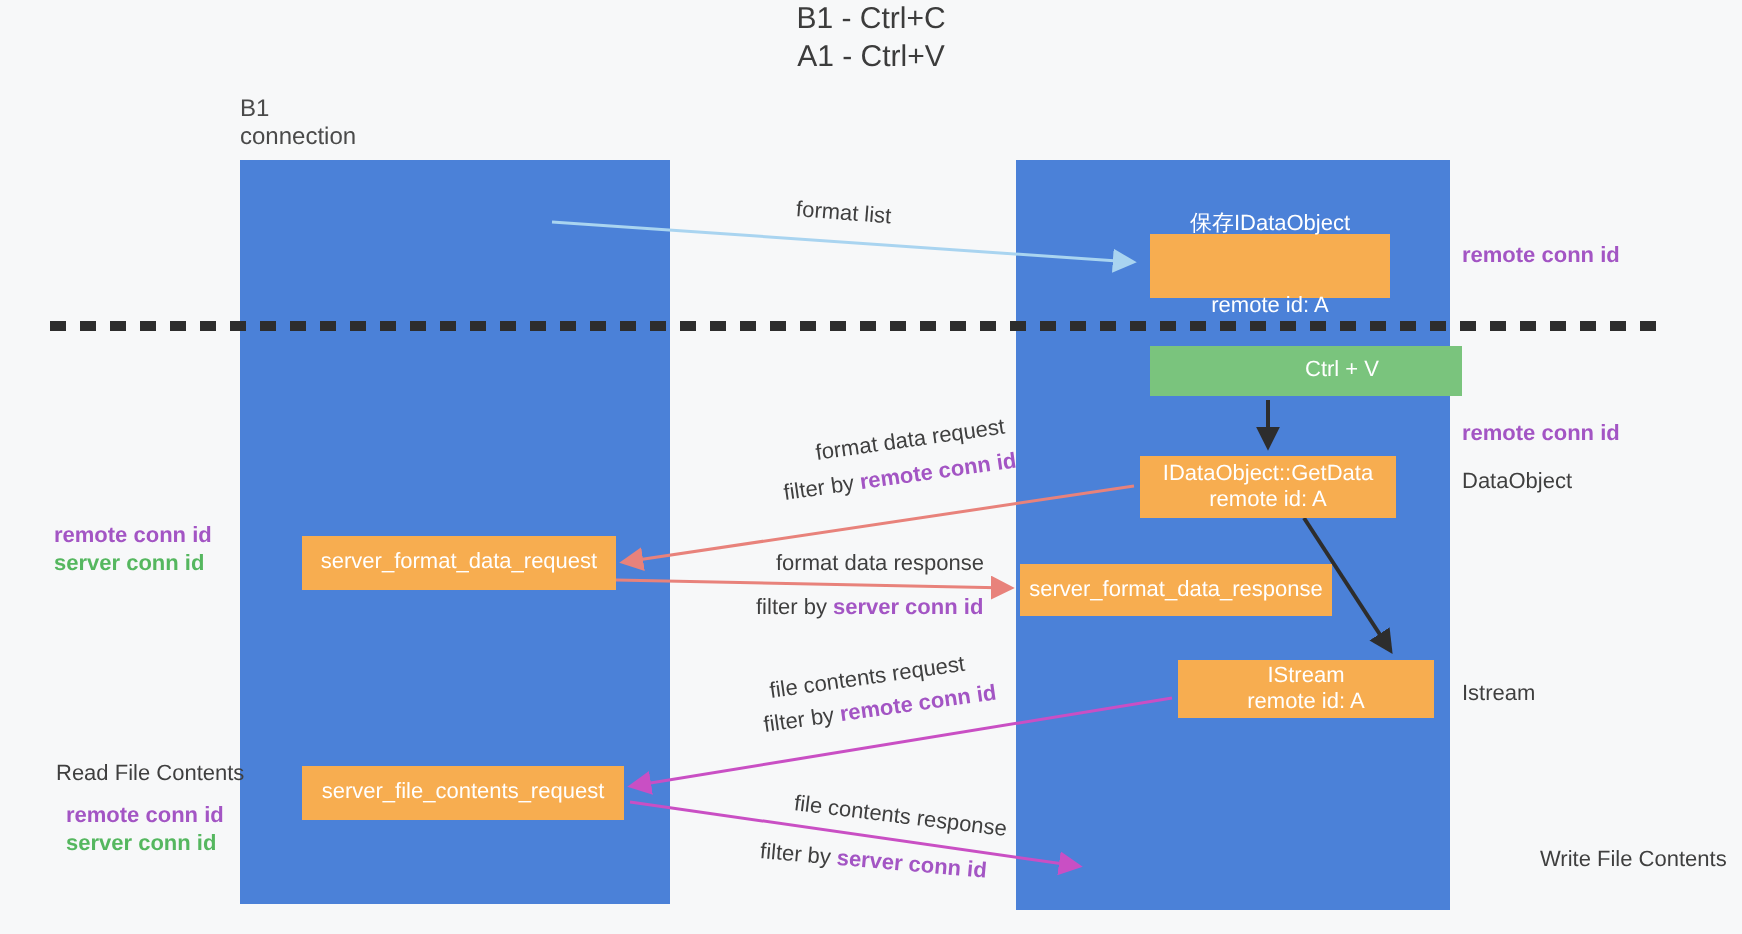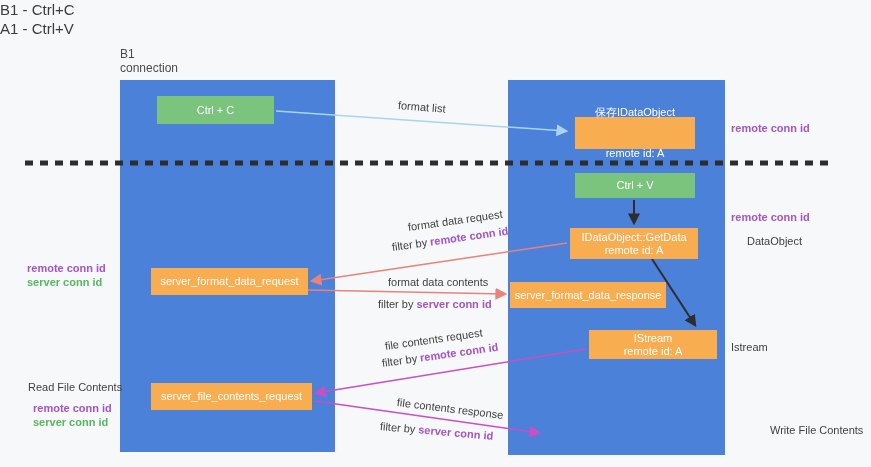--- a/index.html
+++ b/index.html
@@ -2,21 +2,21 @@
 <html><head>
 <meta charset="utf-8">
 <style>
   html,body{margin:0;padding:0;background:#eef0f2;}
   .stage{
     position:relative;width:871px;height:467px;margin:0 auto;
     background:#f7f8f9;overflow:hidden;
     font-family:"Liberation Sans",sans-serif;color:#3f3f3f;
   }
   .abs{position:absolute;}
-  .title{left:0;right:0;top:8;font-size:15px;line-height:19px;color:#3c3c3c;}
+  .title{left:0;right:0;top:8;text-align:center;font-size:15px;line-height:19px;color:#3c3c3c;}
   .lane-header{font-size:12px;line-height:14px;color:#4a4a4a;z-index:4;}
   .lane{background:#4b81d8;z-index:1;}
   .box{z-index:3;display:flex;flex-direction:column;align-items:center;justify-content:center;
        color:#fff;font-size:11px;line-height:13px;text-align:center;}
   .box.green{background:#7ac47d;}
   .box.orange{background:#f7ad50;}
   svg.arrows{left:0;top:0;z-index:2;pointer-events:none;}
   .lbl{font-size:11px;line-height:13px;white-space:nowrap;z-index:4;color:#3f3f3f;}
   .purple{color:#a355c4;font-weight:bold;}
   .greent{color:#55b75f;font-weight:bold;}
@@ -63,28 +63,25 @@
     <line x1="25" y1="163" x2="833" y2="163" stroke="#2d2d2d" stroke-width="5" stroke-dasharray="8 7"></line>
     <line x1="276" y1="111" x2="566" y2="131" stroke="#a9d4f0" stroke-width="1.5" marker-end="url(#ah-blue)"></line>
     <line x1="634" y1="200" x2="634" y2="223" stroke="#2d2d2d" stroke-width="2" marker-end="url(#ah-black)"></line>
     <line x1="652" y1="259" x2="695" y2="325" stroke="#2d2d2d" stroke-width="2" marker-end="url(#ah-black)"></line>
     <line x1="567" y1="243" x2="312" y2="281" stroke="#e8827b" stroke-width="1.5" marker-end="url(#ah-salmon)"></line>
     <line x1="308" y1="290" x2="505" y2="294" stroke="#e8827b" stroke-width="1.5" marker-end="url(#ah-salmon)"></line>
     <line x1="586" y1="349" x2="316" y2="393" stroke="#c94fc4" stroke-width="1.5" marker-end="url(#ah-magenta)"></line>
     <line x1="315" y1="401" x2="539" y2="433" stroke="#c94fc4" stroke-width="1.5" marker-end="url(#ah-magenta)"></line>
   </svg>
 
-  <div class="abs box green" style="left:157px;top:96px;width:117px;height:28px;">
-    <div>Ctrl + C</div>
-  </div>
   <div class="abs box orange" style="left:575px;top:117px;width:120px;height:32px;gap:28px;">
     <div>保存IDataObject</div>
     <div>remote id: A</div>
   </div>
-  <div class="abs box green" style="left:575px;top:173px;width:120px;height:25px;">
+  <div class="abs box green" style="left:575px;top:173px;width:120px;height:25px;padding-left:36px;">
     <div>Ctrl + V</div>
   </div>
   <div class="abs box orange" style="left:570px;top:228px;width:128px;height:31px;align-items:center;">
     <div>IDataObject::GetData</div>
     <div>remote id: A</div>
   </div>
   <div class="abs box orange" style="left:589px;top:330px;width:128px;height:29px;">
     <div>IStream</div>
     <div>remote id: A</div>
   </div>
@@ -98,38 +95,38 @@
     <div>server_format_data_response</div>
   </div>
 
   <div class="abs lbl rot-dn4" style="left:398px;top:99px;">format list</div>
 
   <div class="abs lbl rot-up" style="left:408px;top:221px;">format data request</div>
   <div class="abs lbl rot-up" style="left:392px;top:241px;">
     <span class="fb plain">filter by</span><span class="purple">remote conn id</span>
   </div>
 
-  <div class="abs lbl" style="left:388px;top:276px;">format data contents</div>
+  <div class="abs lbl" style="left:388px;top:276px;">format data response</div>
   <div class="abs lbl" style="left:378px;top:298px;">
     <span class="fb plain">filter by</span><span class="purple">server conn id</span>
   </div>
 
   <div class="abs lbl rot-up" style="left:385px;top:340px;">file contents request</div>
   <div class="abs lbl rot-up" style="left:382px;top:357px;">
     <span class="fb plain">filter by</span><span class="purple">remote conn id</span>
   </div>
 
   <div class="abs lbl rot-dn7" style="left:397px;top:396px;">file contents response</div>
   <div class="abs lbl rot-dn5" style="left:380px;top:420px;">
     <span class="fb plain">filter by</span><span class="purple">server conn id</span>
   </div>
 
   <div class="abs lbl purple" style="left:731px;top:122px;">remote conn id</div>
   <div class="abs lbl purple" style="left:731px;top:211px;">remote conn id</div>
-  <div class="abs lbl" style="left:731px;top:235px;margin-left:16px;">DataObject</div>
+  <div class="abs lbl" style="left:731px;top:235px;">DataObject</div>
   <div class="abs lbl" style="left:731px;top:341px;">Istream</div>
   <div class="abs lbl" style="left:770px;top:424px;">Write File Contents</div>
 
   <div class="abs lbl purple" style="left:27px;top:262px;">remote conn id</div>
   <div class="abs lbl greent" style="left:27px;top:276px;">server conn id</div>
   <div class="abs lbl" style="left:28px;top:381px;">Read File Contents</div>
   <div class="abs lbl purple" style="left:33px;top:402px;">remote conn id</div>
   <div class="abs lbl greent" style="left:33px;top:416px;">server conn id</div>
 
 </div>

